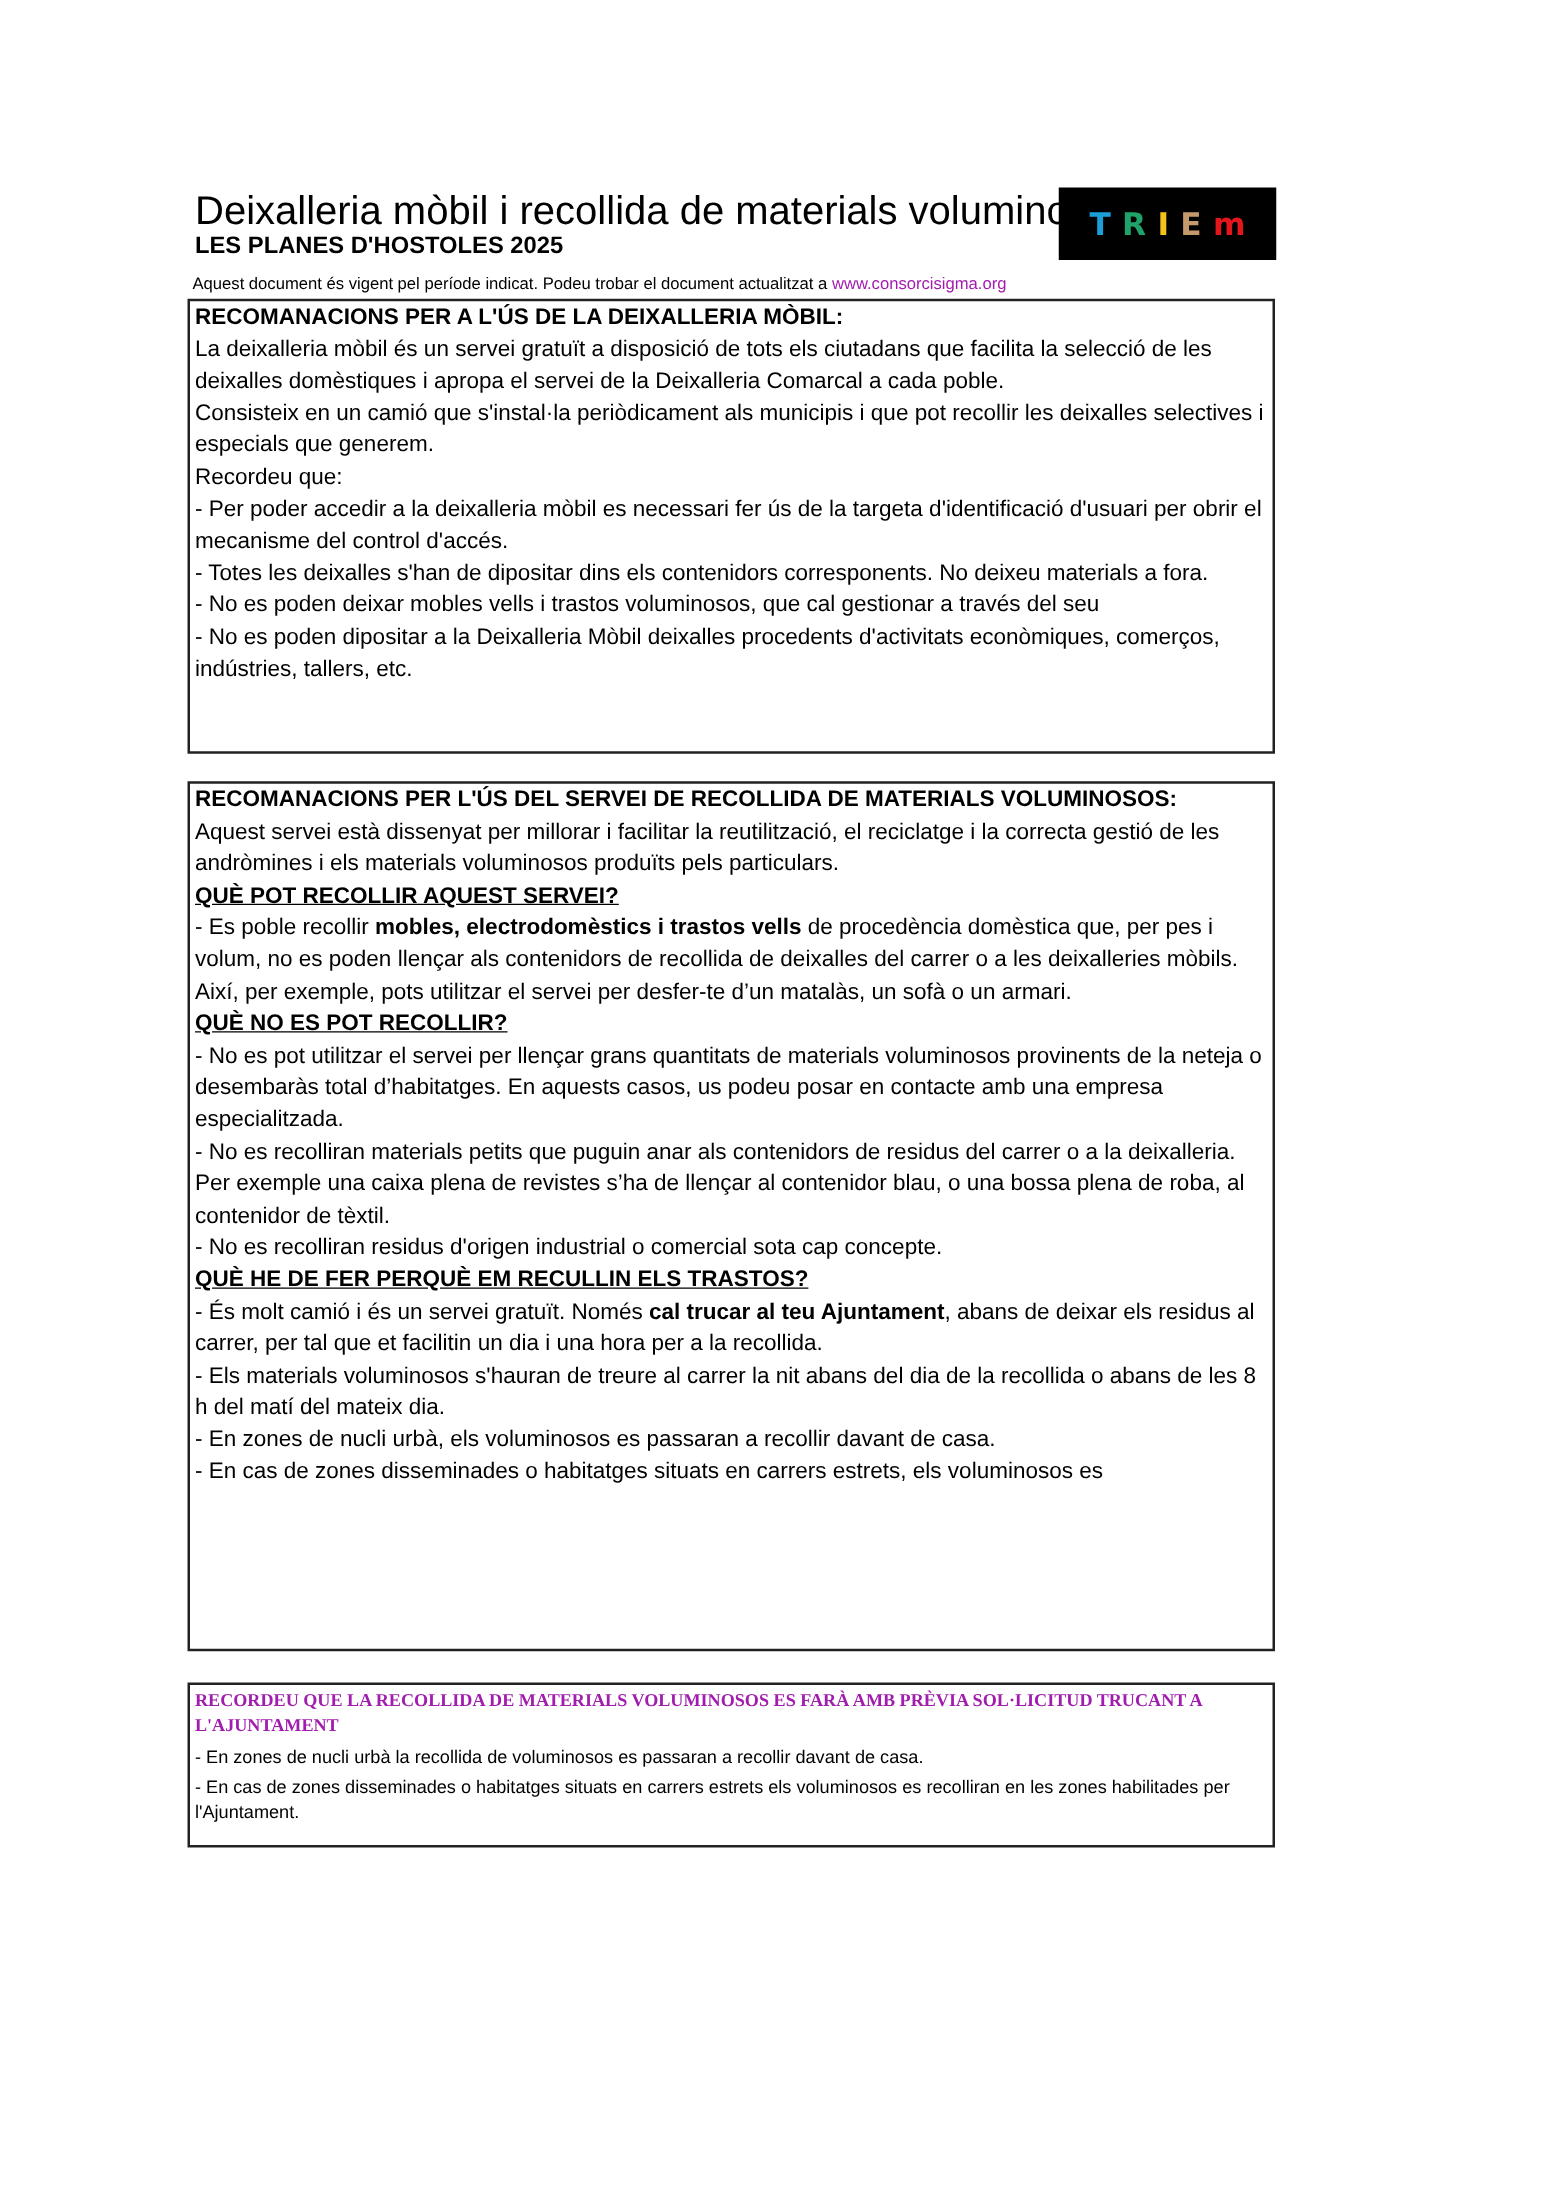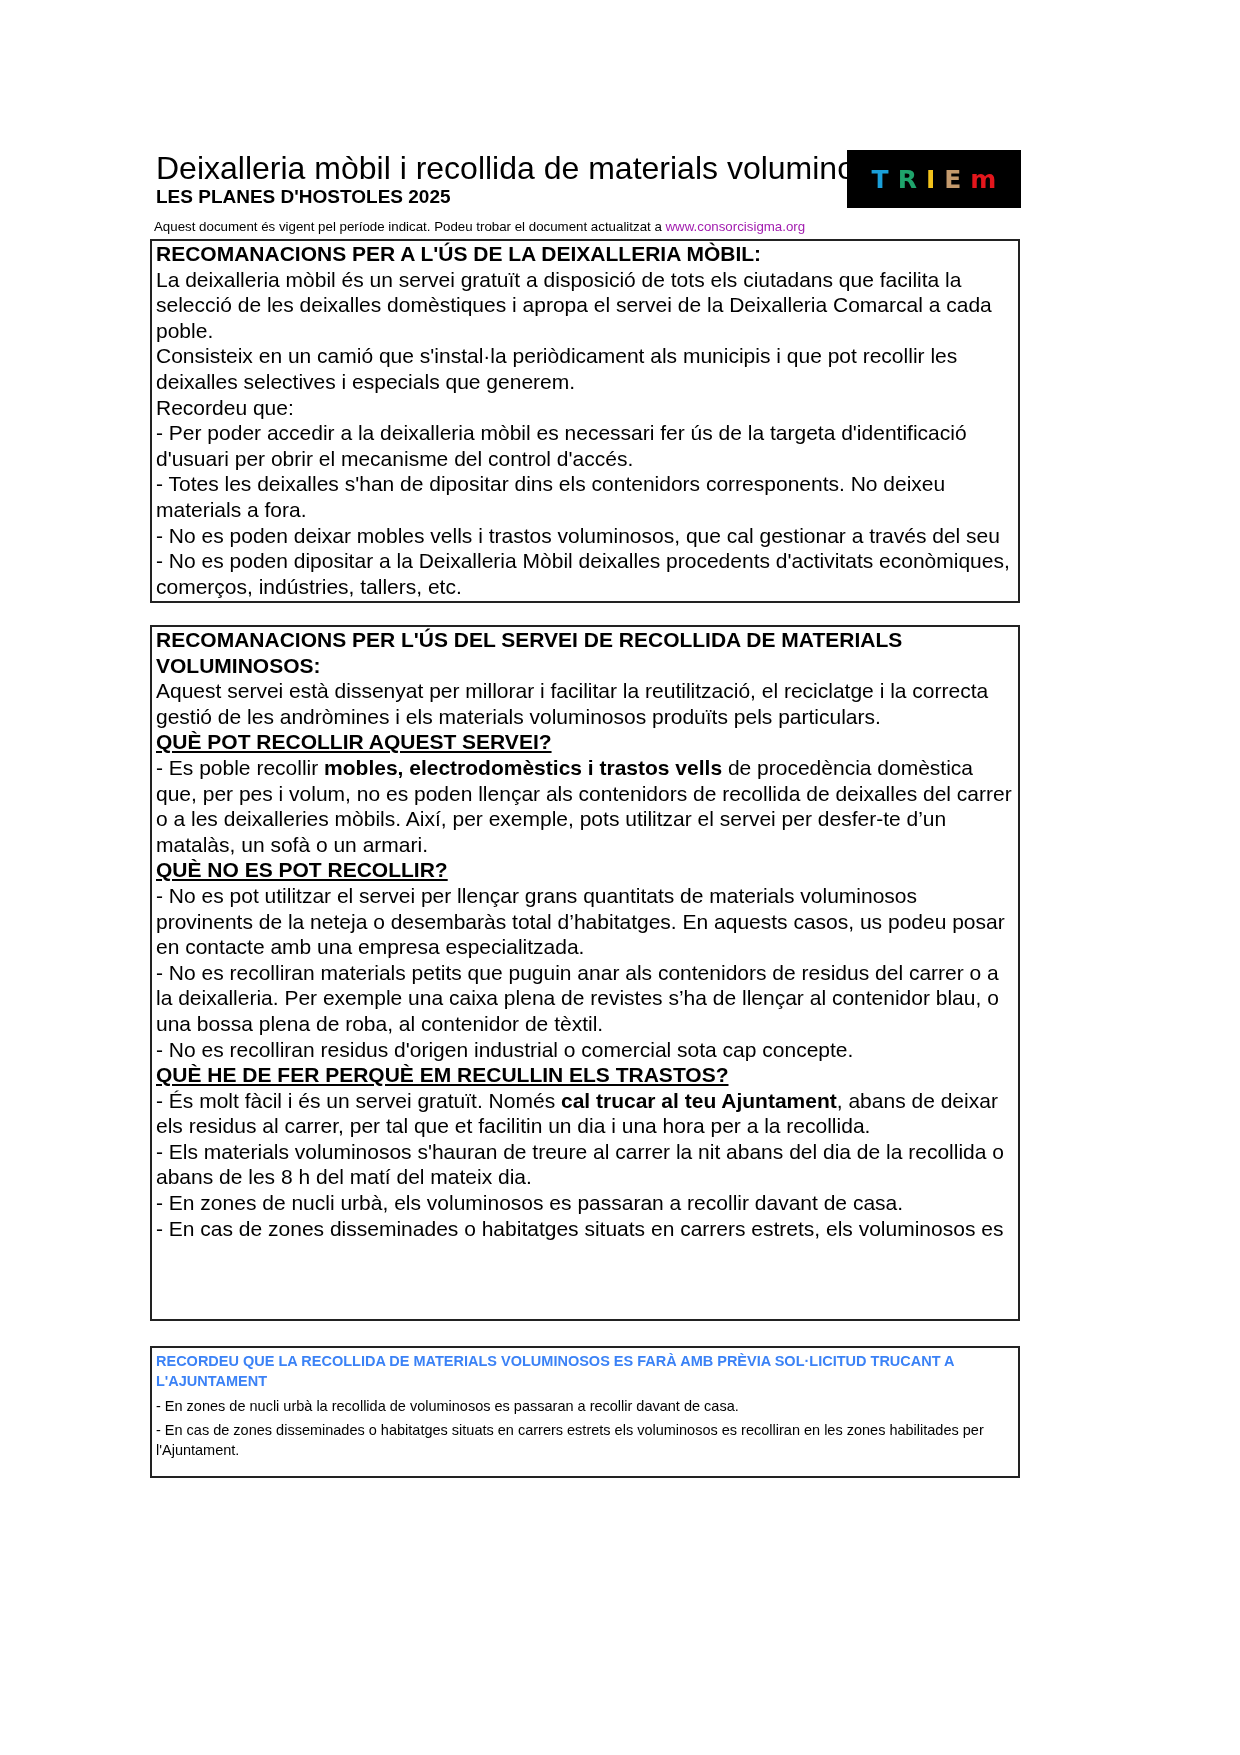--- a/index.html
+++ b/index.html
@@ -9,21 +9,21 @@
     .subtitle { position: absolute; left: 156px; top: 186px; font-size: 19px; font-weight: bold; white-space: nowrap; }
     .note { position: absolute; left: 154px; top: 219px; font-size: 13.3px; white-space: nowrap; }
     .note a { color: #a21caf; text-decoration: none; }
     .logo { position: absolute; left: 847px; top: 150px; width: 174px; height: 58px; background: #000;
             display: flex; align-items: center; justify-content: center; gap: 9px; }
     .logo span { font-family: "DejaVu Sans", sans-serif; font-weight: bold; font-size: 25px; line-height: 1; }
     .box { position: absolute; left: 150px; width: 870px; border: 2px solid #222; box-sizing: border-box; overflow: hidden; }
     .box1 { top: 239px; height: 364px; }
     .box2 { top: 625px; height: 696px; }
     .box3 { top: 1346px; height: 132px; }
-    .box .inner { padding: 0 3px 0 4px; font-size: 21px; line-height: 25.6px; }
+    .box .inner { padding: 0 3px 0 4px; font-size: 18px; line-height: 25.6px; }
     .box .heading { font-weight: bold; }
     .box .sub { font-weight: bold; text-decoration: underline; }
     .box p { margin: 0; }
     .box3 .inner { padding: 3px 3px 0 4px; font-size: 14.5px; line-height: 20px; }
     .box3 .red { color: #e3161c; font-weight: bold; margin-bottom: 5px; }
     .box3 p.item { margin: 0 0 4px 0; }
   </style>
 </head>
 <body>
 
@@ -58,26 +58,26 @@
   <div class="inner">
     <p class="heading">RECOMANACIONS PER L'ÚS DEL SERVEI DE RECOLLIDA DE MATERIALS VOLUMINOSOS:</p>
     <p>Aquest servei està dissenyat per millorar i facilitar la reutilització, el reciclatge i la correcta gestió de les andròmines i els materials voluminosos produïts pels particulars.</p>
     <p class="sub">QUÈ POT RECOLLIR AQUEST SERVEI?</p>
     <p><span>- Es poble recollir </span><b>mobles, electrodomèstics i trastos vells</b><span> de procedència domèstica que, per pes i volum, no es poden llençar als contenidors de recollida de deixalles del carrer o a les deixalleries mòbils. Així, per exemple, pots utilitzar el servei per desfer-te d’un matalàs, un sofà o un armari.</span></p>
     <p class="sub">QUÈ NO ES POT RECOLLIR?</p>
     <p>- No es pot utilitzar el servei per llençar grans quantitats de materials voluminosos provinents de la neteja o desembaràs total d’habitatges. En aquests casos, us podeu posar en contacte amb una empresa especialitzada.</p>
     <p>- No es recolliran materials petits que puguin anar als contenidors de residus del carrer o a la deixalleria. Per exemple una caixa plena de revistes s’ha de llençar al contenidor blau, o una bossa plena de roba, al contenidor de tèxtil.</p>
     <p>- No es recolliran residus d'origen industrial o comercial sota cap concepte.</p>
     <p class="sub">QUÈ HE DE FER PERQUÈ EM RECULLIN ELS TRASTOS?</p>
-    <p><span>- És molt fàcil i és un servei gratuït. Només </span><b>cal trucar al teu Ajuntament</b><span>, abans de deixar els residus al carrer, per tal que et facilitin un dia i una hora per a la recollida.</span></p>
+    <p><span>- És molt camió i és un servei gratuït. Només </span><b>cal trucar al teu Ajuntament</b><span>, abans de deixar els residus al carrer, per tal que et facilitin un dia i una hora per a la recollida.</span></p>
     <p>- Els materials voluminosos s'hauran de treure al carrer la nit abans del dia de la recollida o abans de les 8 h del matí del mateix dia.</p>
     <p>- En zones de nucli urbà, els voluminosos es passaran a recollir davant de casa.</p>
     <p>- En cas de zones disseminades o habitatges situats en carrers estrets, els voluminosos es</p>
   </div>
 </div>
 
 <div class="box box3">
   <div class="inner">
-    <p class="red" style="color: #3b82f6;">RECORDEU QUE LA RECOLLIDA DE MATERIALS VOLUMINOSOS ES FARÀ AMB  PRÈVIA SOL·LICITUD TRUCANT A L'AJUNTAMENT</p>
+    <p class="red" style="color: #a21caf; font-family: Liberation Serif, serif;">RECORDEU QUE LA RECOLLIDA DE MATERIALS VOLUMINOSOS ES FARÀ AMB  PRÈVIA SOL·LICITUD TRUCANT A L'AJUNTAMENT</p>
     <p class="item"> - En zones de nucli urbà la recollida de voluminosos es passaran a recollir davant de casa.</p>
     <p class="item"> - En cas de zones disseminades o habitatges situats en carrers estrets els voluminosos es recolliran en les zones habilitades per l'Ajuntament.</p>
   </div>
 </div>
 
 </body></html>

